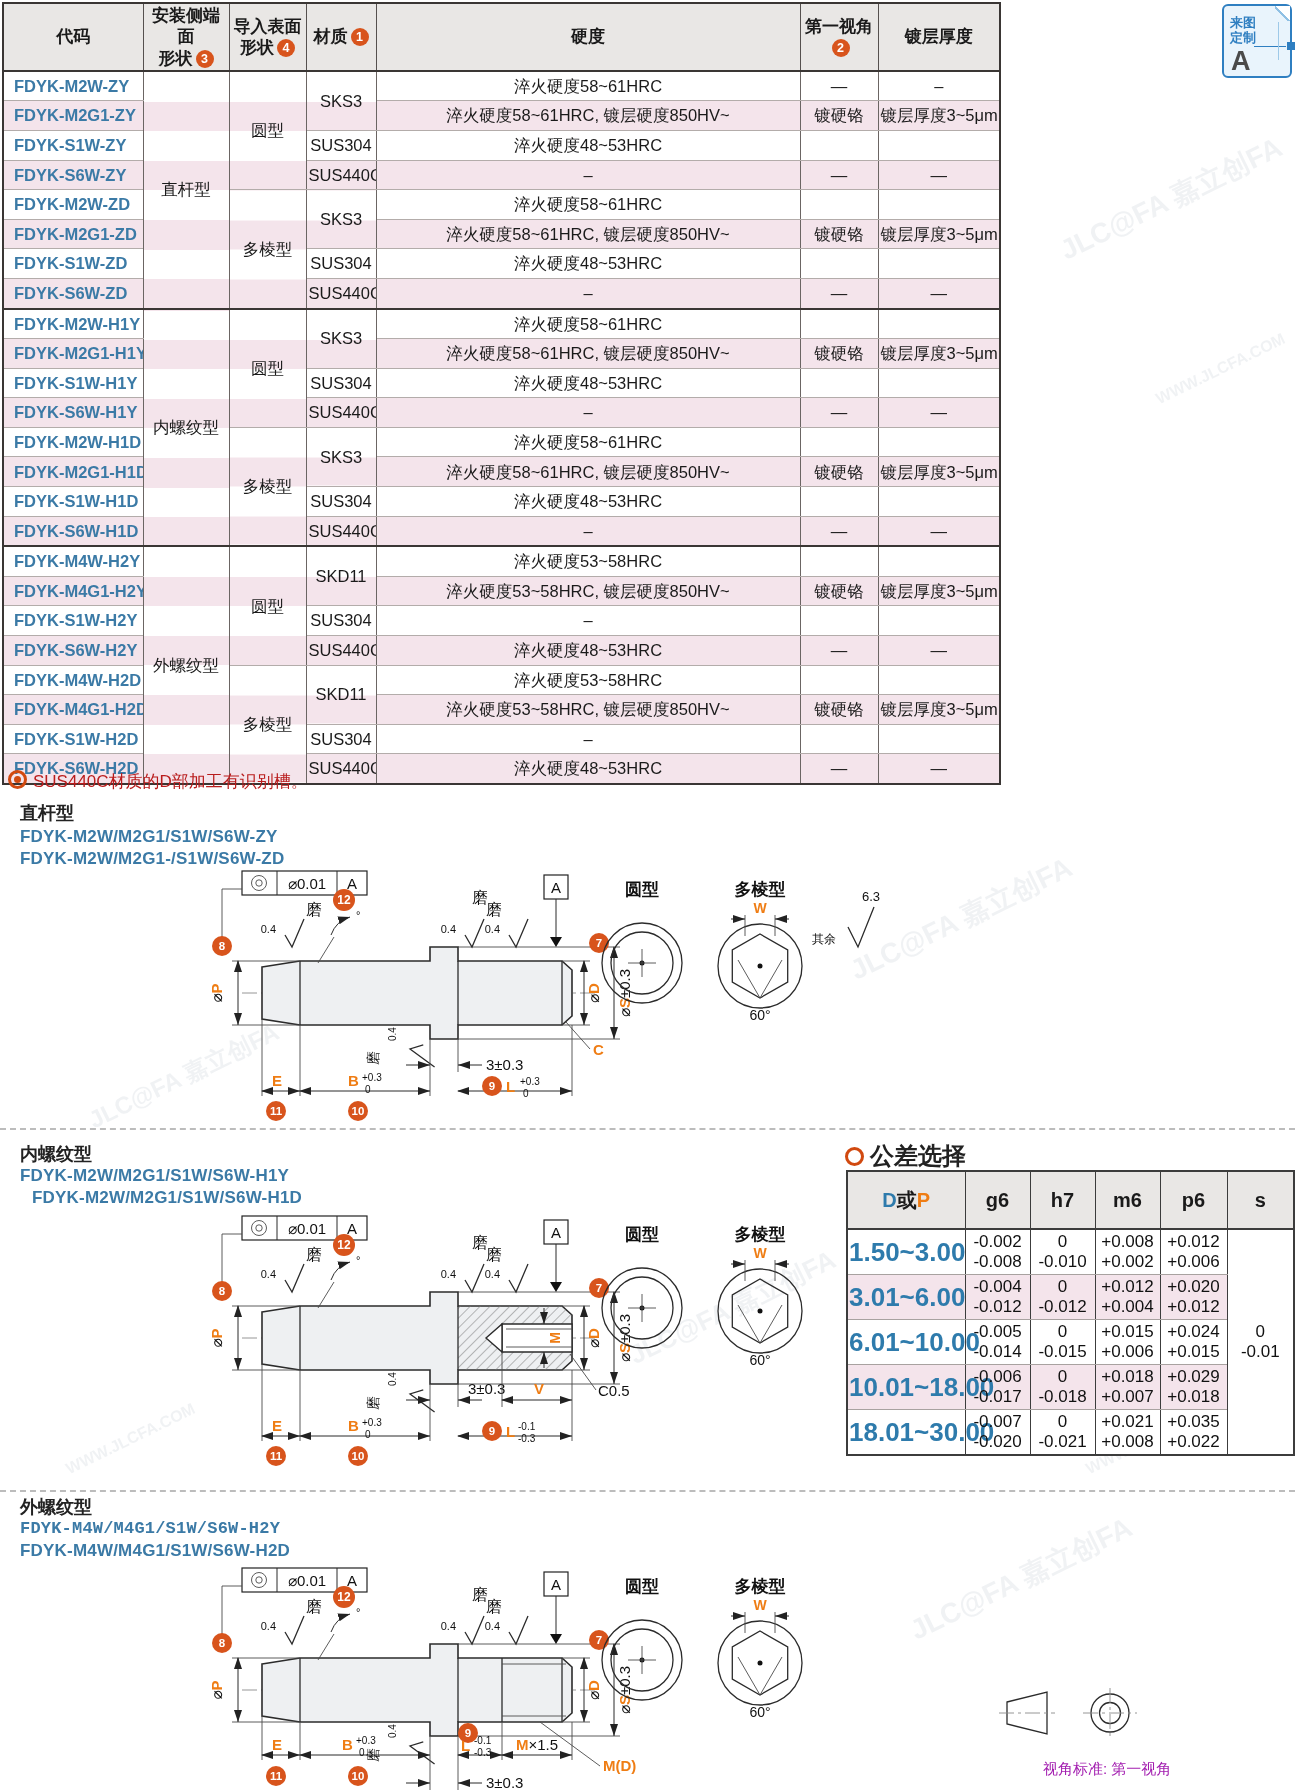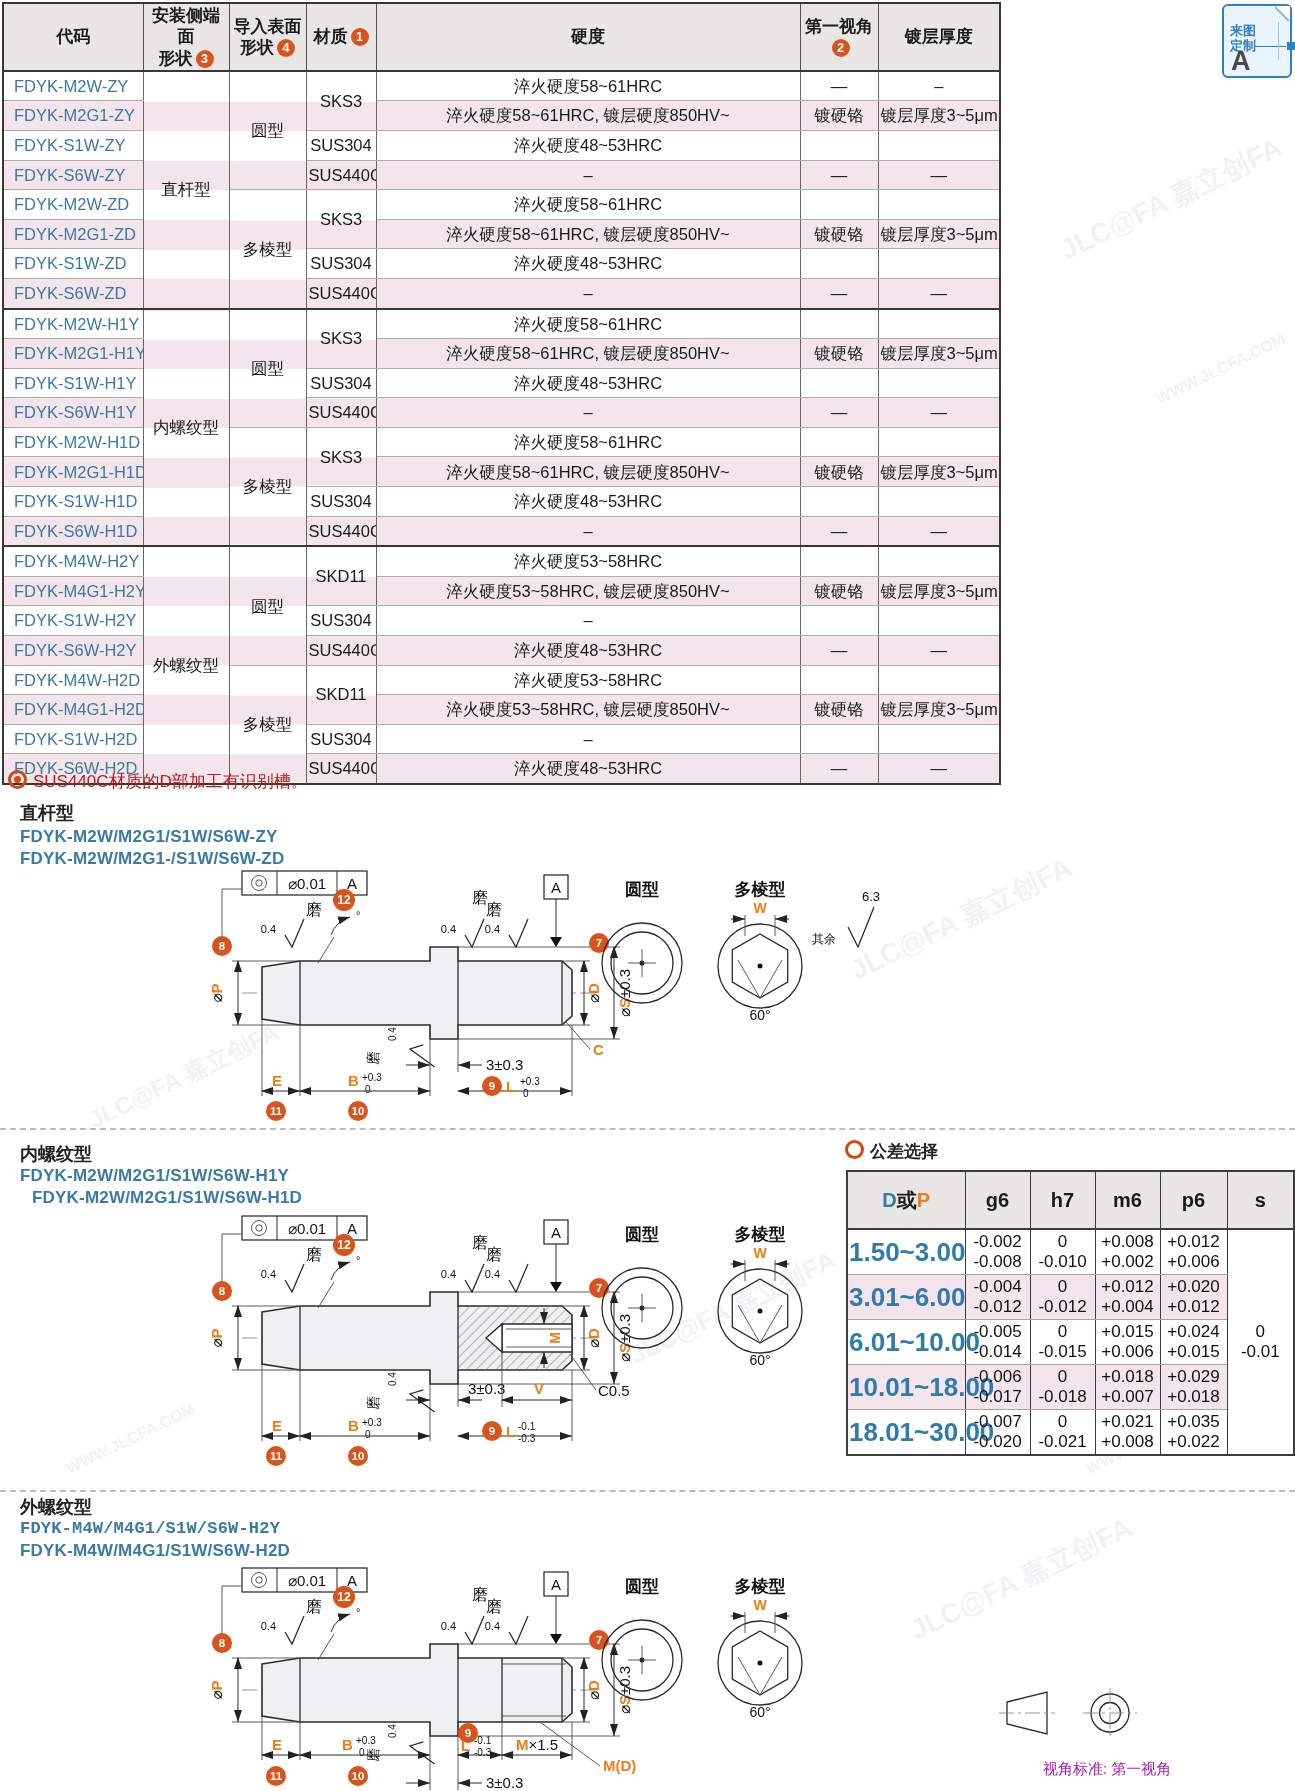--- a/index.html
+++ b/index.html
@@ -14,44 +14,44 @@
   .main-table th{height:52px;font-size:17px;font-weight:700;background:#e9e7e5;
                  border-left:1.2px solid #55504e;border-right:1.2px solid #55504e;
                  border-bottom:2.4px solid #3a3634;line-height:1.25;}
   .main-table td{height:28.6px;font-size:16.5px;text-align:center;padding:0 2px;white-space:nowrap;
                  overflow:hidden;border:1px solid #b3acaa;border-left:1.2px solid #6b6563;
                  border-right:1.2px solid #6b6563;line-height:1;}
   .row-white td{background:#ffffff;} .row-pink td{background:#f4e4eb;}
   td.striped{background:repeating-linear-gradient(180deg,#fff 0,#fff 29.6px,#f4e4eb 29.6px,#f4e4eb 59.2px);}
   tr.group-start td{border-top:2.4px solid #3a3634;}
   tr.sub-start td{border-top:1.6px solid #55504e;}
-  .col-code{text-align:left !important;padding-left:10px !important;color:#3b7aa6;font-weight:400;}
+  .col-code{text-align:left !important;padding-left:10px !important;color:#3b7aa6;font-weight:700;}
   .hbadge{display:inline-block;width:18px;height:18px;border-radius:50%;background:#d8541c;color:#fff;
           font-size:12.5px;font-weight:700;line-height:18px;text-align:center;vertical-align:1px;margin-left:3px;}
   
   .custom-badge{position:absolute;left:1222px;top:4px;width:66px;height:70px;border:2.5px solid #2f7fc1;
                 border-radius:6px;background:#e9f4fc;}
   .cb-fold{position:absolute;top:0;right:0;width:15px;height:15px;
            background:linear-gradient(225deg,#ffffff 48%,#8fc0e4 48%,#8fc0e4 58%,#e9f4fc 58%);}
   .cb-l1,.cb-l2{color:#2f7fc1;font-weight:800;font-size:13px;line-height:15px;padding-left:6px;}
-  .cb-l1{padding-top:17px;}
+  .cb-l1{padding-top:9px;}
   .cb-A{position:absolute;left:7px;bottom:1px;font-size:27px;font-weight:800;color:#4a4a4a;line-height:1;}
   .cb-sq{position:absolute;right:-5px;top:36px;width:8px;height:8px;background:#2f7fc1;}
   .cb-hline{position:absolute;left:30px;top:39.5px;width:32px;height:1.6px;background:#2f7fc1;}
   .cb-vline{position:absolute;right:11px;top:16px;width:1.4px;height:38px;background:#9ec9e8;}
   
   .ring{display:inline-block;width:13px;height:13px;border:3.5px solid #d1490f;border-radius:50%;
         margin-right:6px;vertical-align:-2px;position:relative;}
   .ring.dot::after{content:"";position:absolute;left:3px;top:3px;width:7px;height:7px;background:#d1490f;border-radius:50%;}
   .footnote{position:absolute;left:8px;top:770px;font-size:17px;color:#b91c1c;}
   .sec-title{position:absolute;font-size:18px;font-weight:700;color:#222;}
   .sec-code{position:absolute;font-size:17px;font-weight:700;color:#3b7aa6;letter-spacing:.2px;}
   .divider{position:absolute;left:0;width:1295px;border-top:2px dashed #bcbcbc;}
   
-  .tol-title{position:absolute;left:845px;top:1140px;font-size:17px;font-weight:700;color:#222;}
+  .tol-title{position:absolute;left:845px;top:1140px;font-size:24px;font-weight:700;color:#222;}
   .tol-table{position:absolute;left:846px;top:1170px;width:447px;border-collapse:collapse;table-layout:fixed;
              border:2.2px solid #3c3c3c;}
   .tol-table th{height:54px;background:#e9e7e5;font-size:20px;font-weight:700;
                 border:1.4px solid #3c3c3c;border-bottom:2.2px solid #3c3c3c;}
   .tol-table td{height:42px;text-align:center;border:1px solid #a8a2a0;border-left:1.4px solid #3c3c3c;
                 border-right:1.4px solid #3c3c3c;}
   .col-range{font-size:26px;font-weight:700;color:#2e7bac;}
   .col-val{font-size:17px;line-height:1.15;white-space:pre-line;color:#111;}
   .tol-d{color:#2e7bac;} .tol-p{color:#ef7d14;}
   

